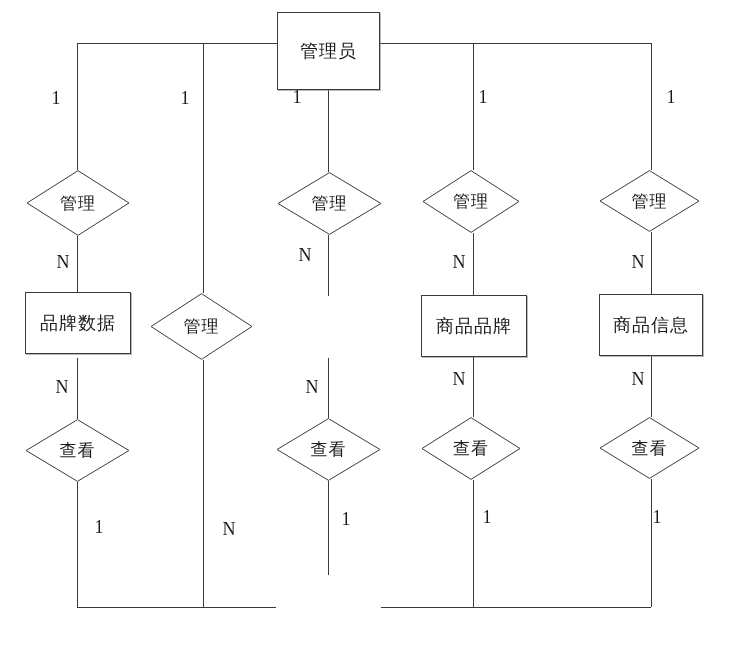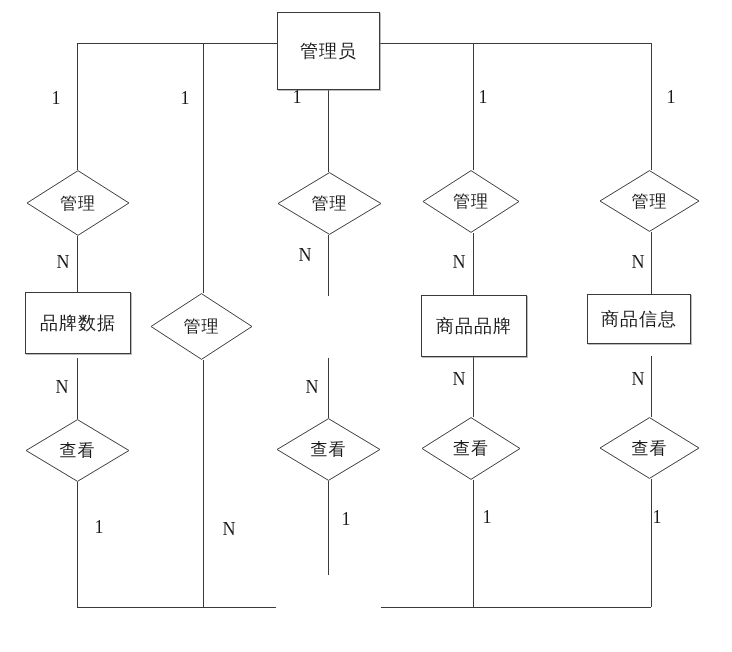--- a/index.html
+++ b/index.html
@@ -122,21 +122,21 @@
   <div class="diamond" style="left:599px;top:417px;width:101px;height:62px">
     <svg viewBox="0 0 100 100" preserveAspectRatio="none">
         <polygon points="50,1 99,50 50,99 1,50"></polygon>
       </svg>
     <span class="dlabel">查看</span>
   </div>
 
   <div class="entity" style="left:277px;top:12px;width:103px;height:78px">管理员</div>
   <div class="entity" style="left:25px;top:292px;width:106px;height:62px">品牌数据</div>
   <div class="entity" style="left:421px;top:295px;width:106px;height:62px">商品品牌</div>
-  <div class="entity" style="left:587px;top:294px;width:104px;height:50px">商品信息</div>
+  <div class="entity" style="left:599px;top:294px;width:104px;height:62px">商品信息</div>
 
   <span class="cl" style="left:56px;top:98px">1</span>
   <span class="cl" style="left:185px;top:98px">1</span>
   <span class="cl" style="left:297px;top:97px">1</span>
   <span class="cl" style="left:483px;top:97px">1</span>
   <span class="cl" style="left:671px;top:97px">1</span>
 
   <span class="cl" style="left:63px;top:262px">N</span>
   <span class="cl" style="left:305px;top:255px">N</span>
   <span class="cl" style="left:459px;top:262px">N</span>

